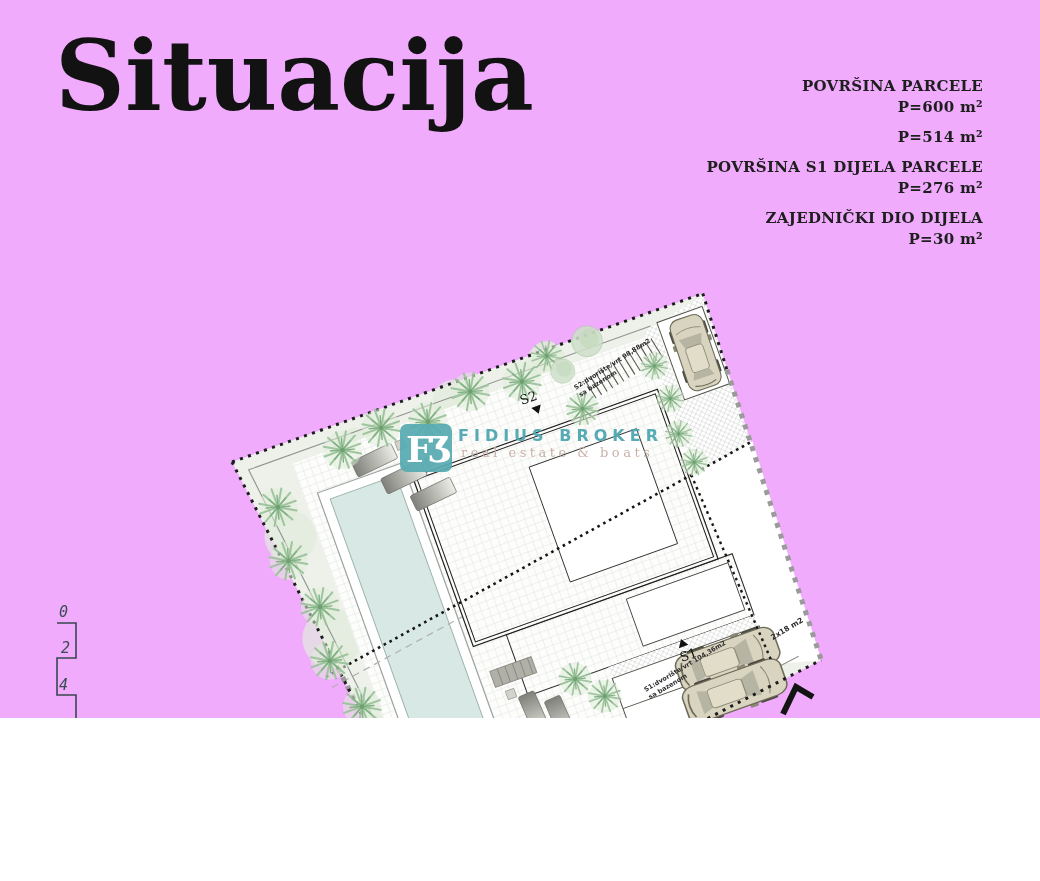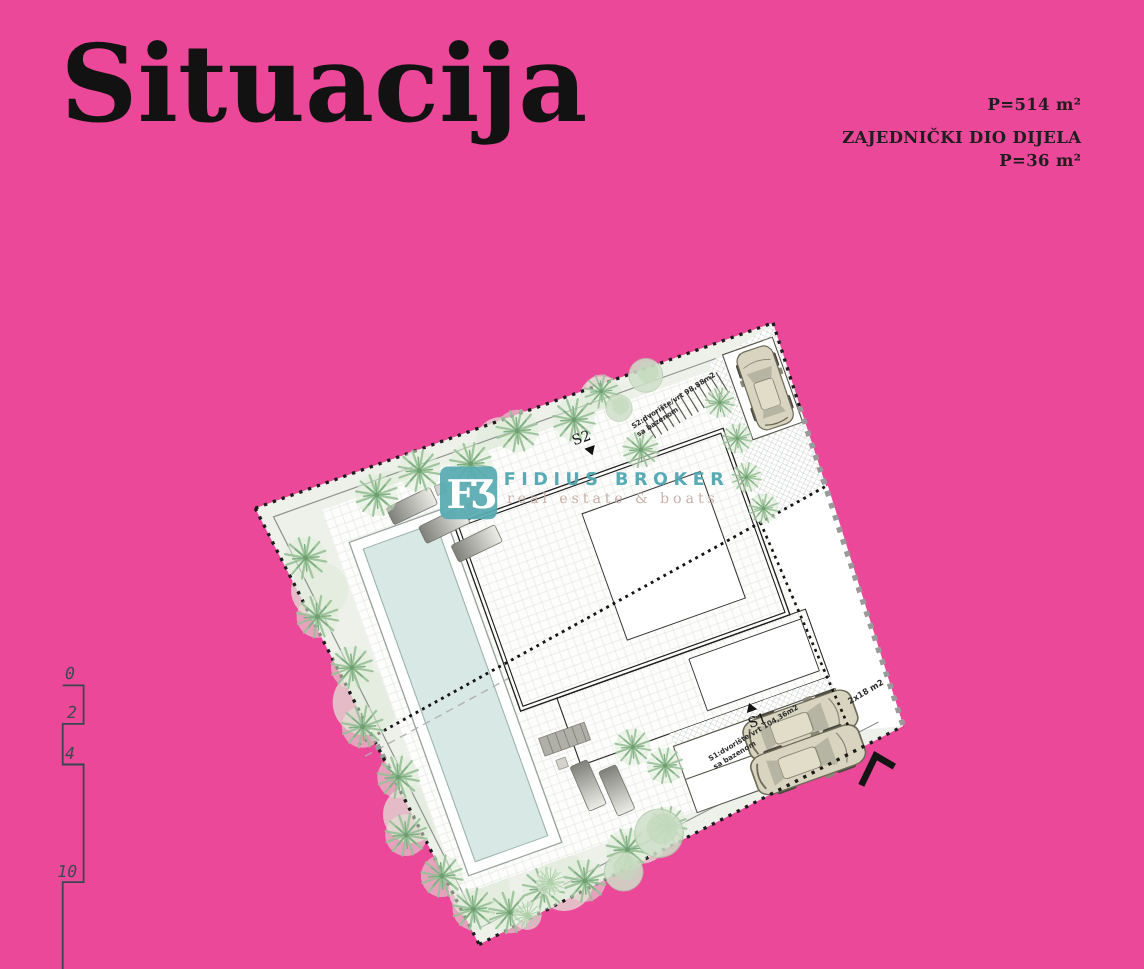--- a/index.html
+++ b/index.html
@@ -1,16 +1,16 @@
 <!DOCTYPE html>
 <html><head>
 <meta charset="utf-8">
 <style>
   html,body{margin:0;padding:0;background:#ffffff;}
-  .stage{position:relative;width:1040px;height:881px;background:#ec4899;overflow:hidden;
+  .stage{position:relative;width:1040px;height:718px;background:#f0abfc;overflow:hidden;
          font-family:"Liberation Sans",sans-serif;}
   .title{position:absolute;left:55px;top:26px;margin:0;
          font-family:"DejaVu Serif",serif;font-weight:600;font-size:97px;line-height:1.05;
          letter-spacing:0px;color:#121212;}
   .areas{position:absolute;top:76px;right:57px;text-align:right;
          font-family:"DejaVu Serif",serif;color:#1e1e1e;}
   .area-group{margin-bottom:9px;}
   .area-label{font-size:15px;font-weight:700;letter-spacing:.3px;line-height:21px;}
   .area-value{font-size:15px;font-weight:700;letter-spacing:.3px;line-height:21px;}
   .plan-svg{position:absolute;left:0;top:0;}
@@ -20,27 +20,33 @@
 </style>
 </head>
 <body>
 
 <div class="stage">
 
   <h1 class="title">Situacija</h1>
 
   <div class="areas">
     <div class="area-group">
+      <div class="area-label">POVRŠINA PARCELE</div>
+      <div class="area-value">P=600 m²</div>
     </div>
     <div class="area-group">
       <div class="area-value">P=514 m²</div>
     </div>
     <div class="area-group">
+      <div class="area-label">POVRŠINA S1 DIJELA PARCELE</div>
+      <div class="area-value">P=276 m²</div>
+    </div>
+    <div class="area-group">
       <div class="area-label">ZAJEDNIČKI DIO DIJELA</div>
-      <div class="area-value">P=36 m²</div>
+      <div class="area-value">P=30 m²</div>
     </div>
   </div>
 
   <svg class="plan-svg" width="1040" height="881" viewBox="0 0 1040 881">
     <defs>
       <pattern id="grid" width="8" height="8" patternUnits="userSpaceOnUse">
         <rect width="8" height="8" fill="#fdfdfc"></rect>
         <path d="M8 0H0V8" fill="none" stroke="#d4d9d3" stroke-width="0.7"></path>
       </pattern>
       <pattern id="xh" width="6" height="6" patternUnits="userSpaceOnUse">

